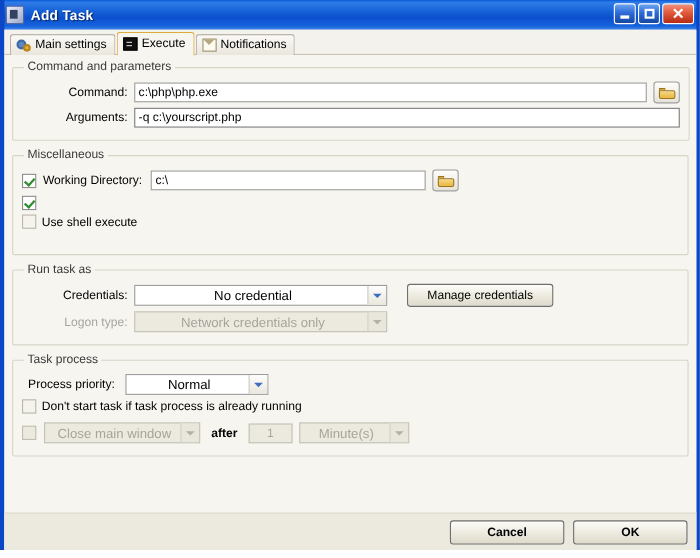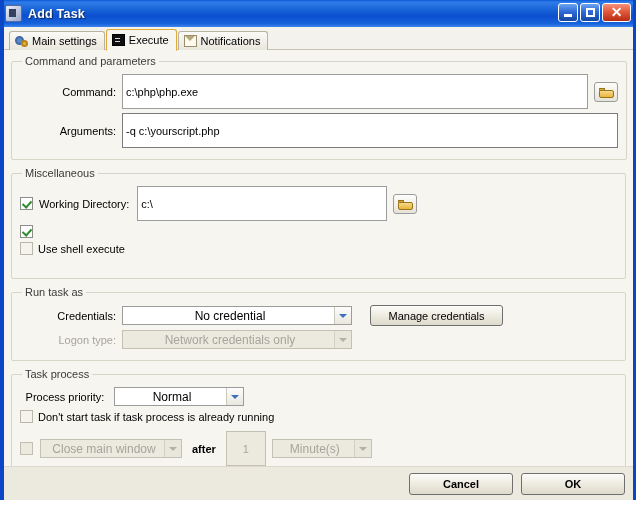--- a/index.html
+++ b/index.html
@@ -214,21 +214,21 @@
     font-size: 11px;
     color: #000;
     text-align: right;
     white-space: nowrap;
   }
   .lbl.dis { color: #a7a49c; }
 
   input.txt {
     font-family: "Liberation Sans", sans-serif;
     font-size: 11px;
-    height: 35px;
+    height: 18px;
     box-sizing: border-box;
     border: 1px solid #9c9c9c;
     background: #ffffff;
     padding: 1px 3px;
     color: #000;
     outline: none;
   }
   input.txt.focusbox { border-color: #7b7b7b; }
   input.txt:disabled,
   input.txt.dis {

